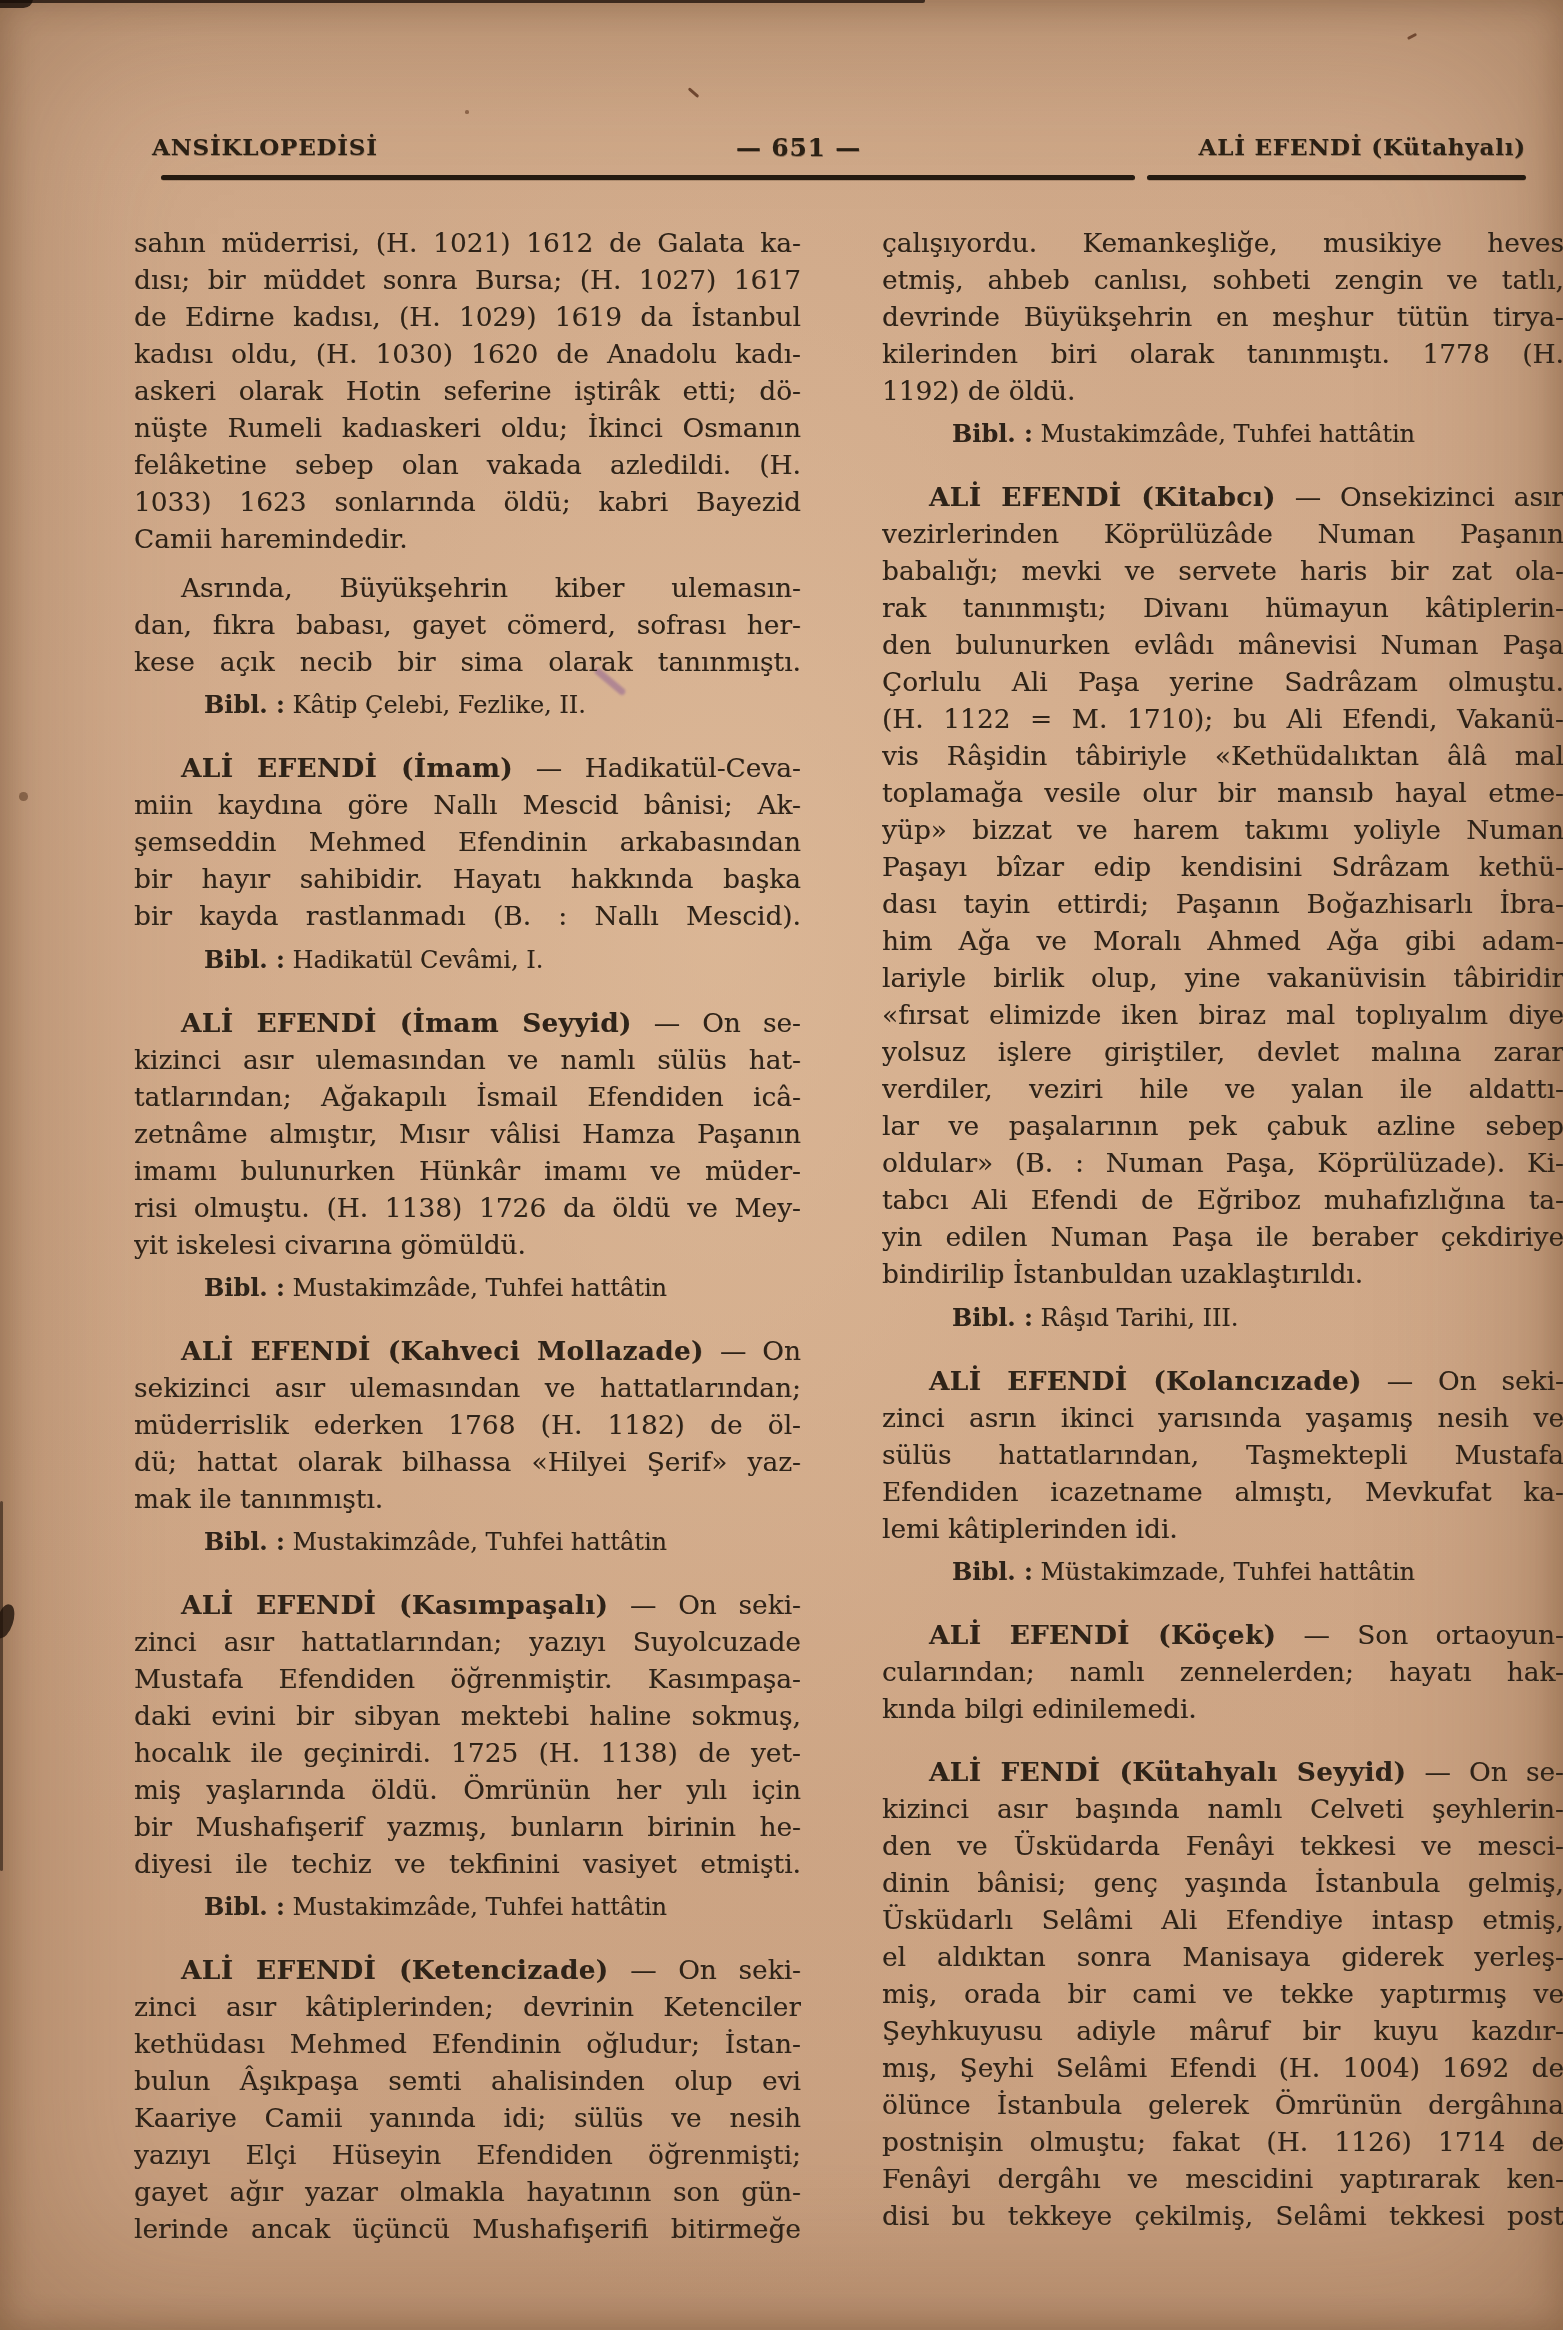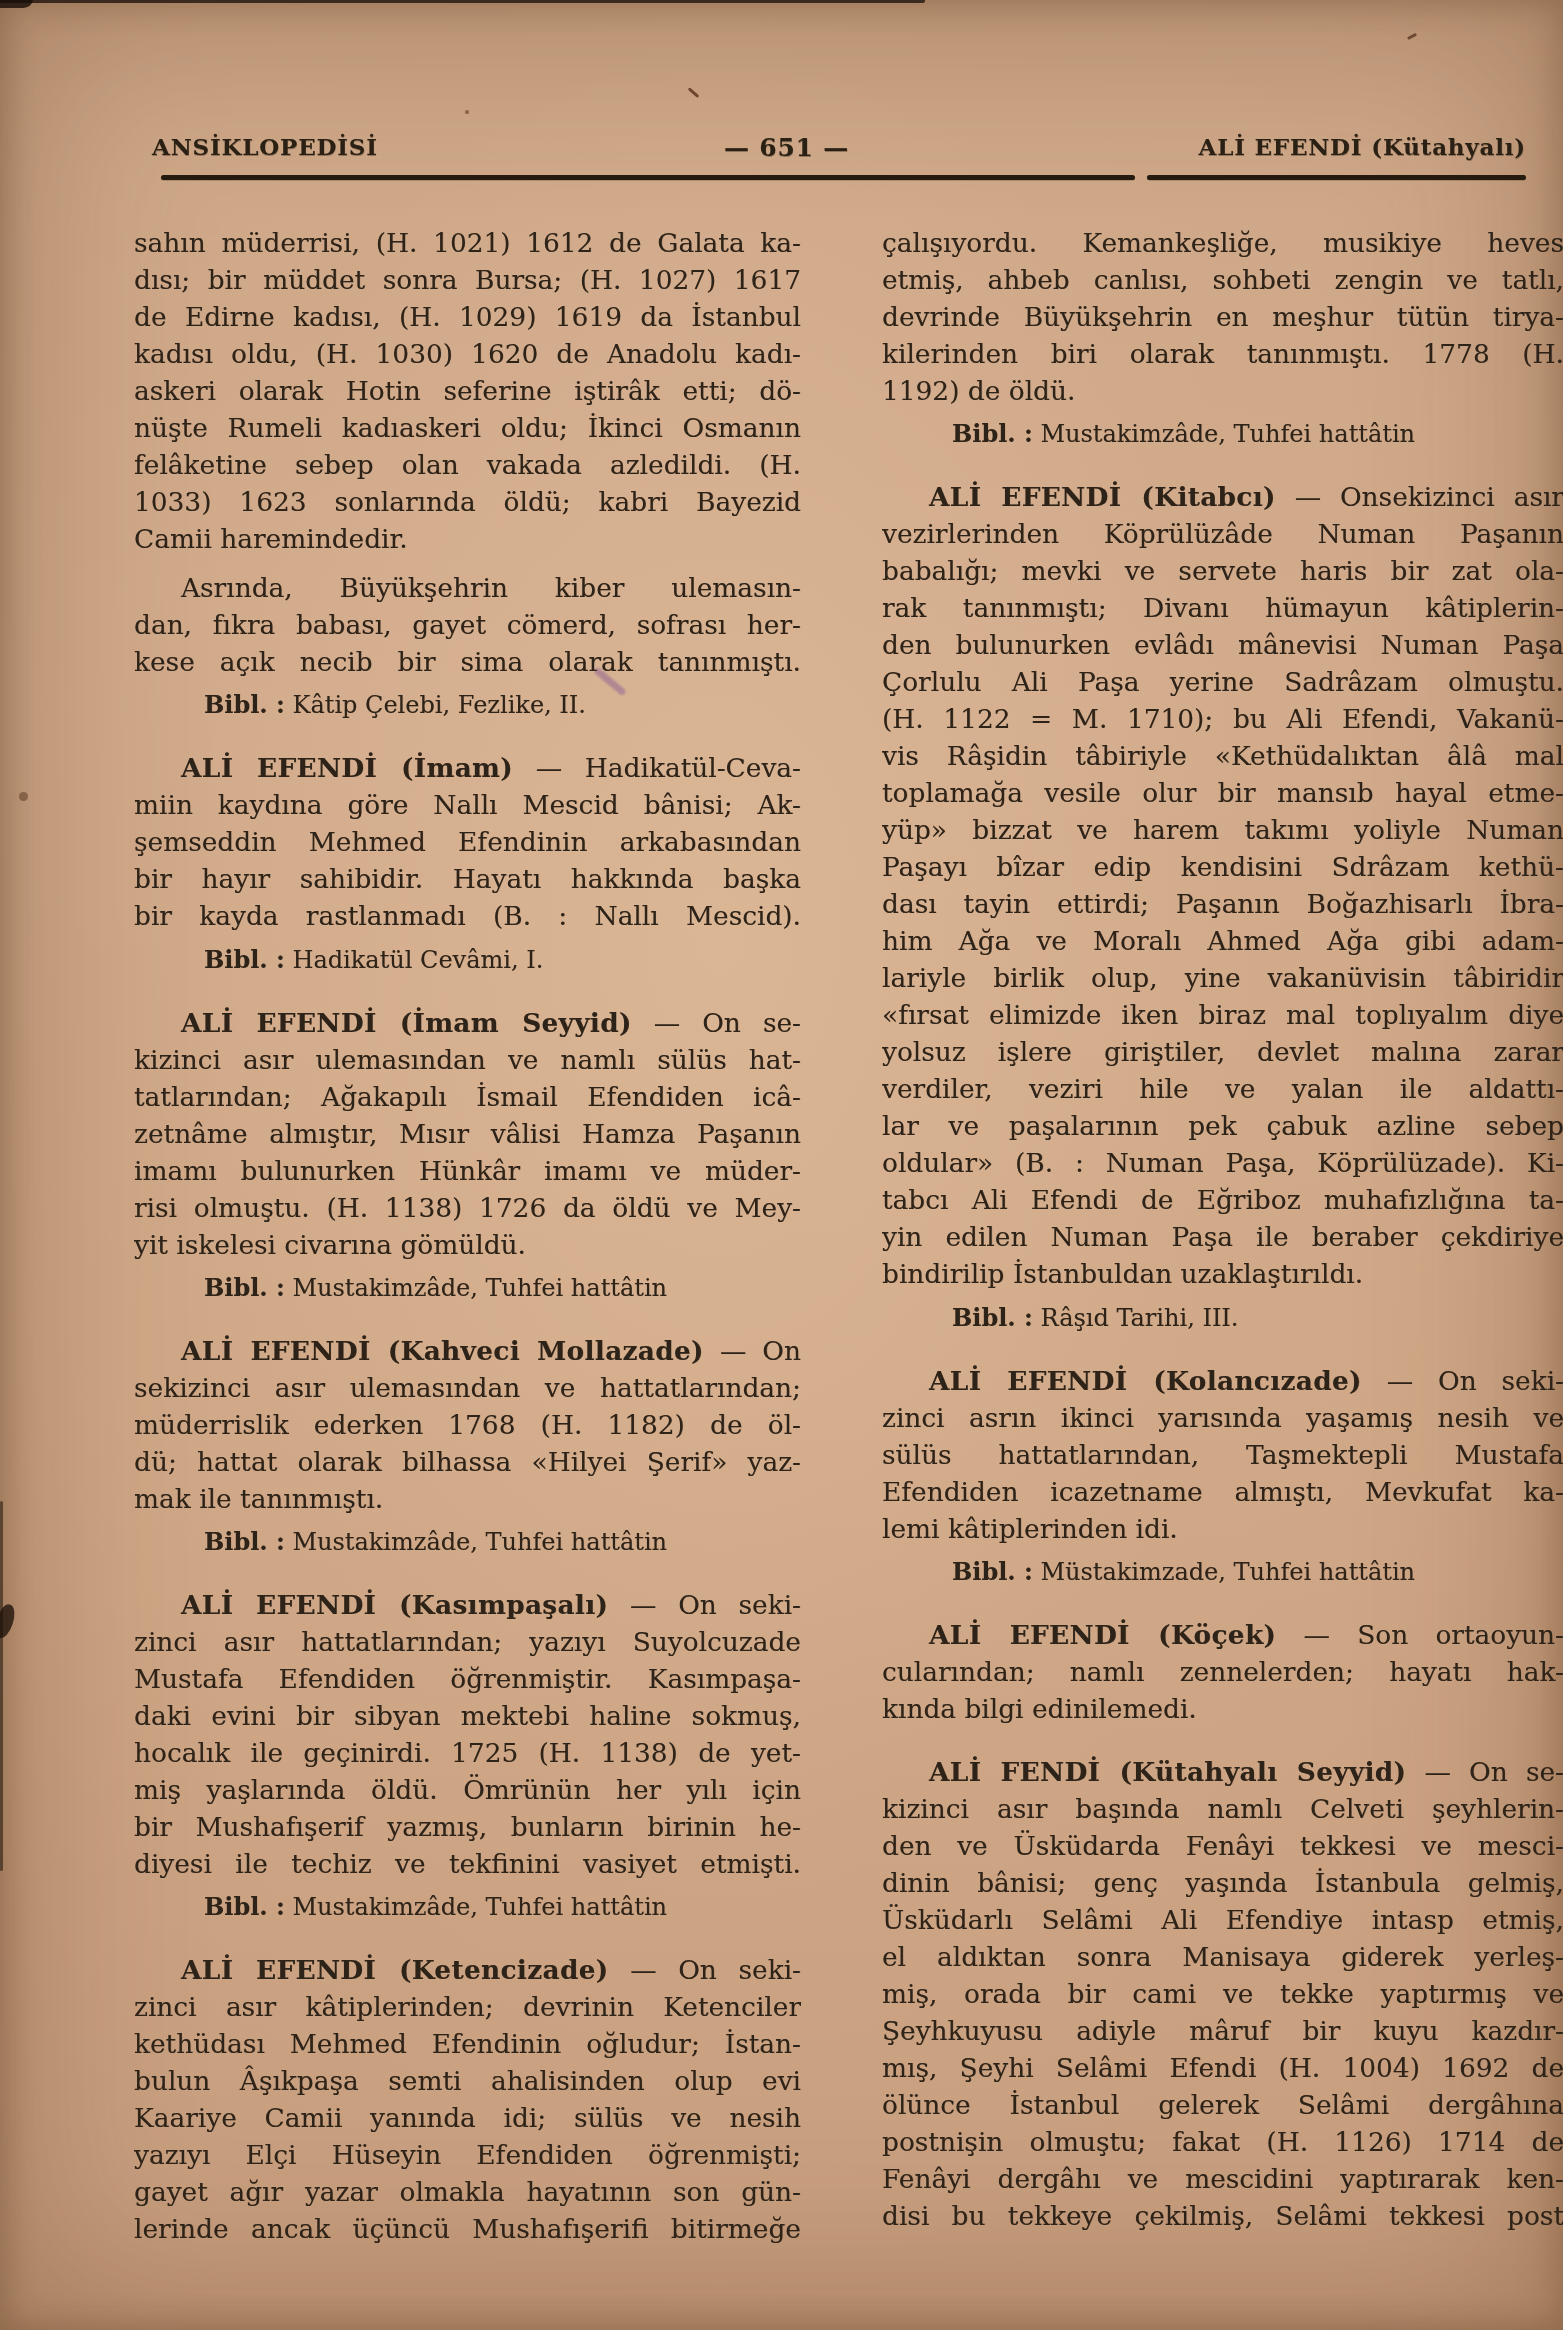--- a/index.html
+++ b/index.html
@@ -25,21 +25,21 @@
   .smudge-violet{position:absolute;left:591px;top:678px;width:38px;height:6.9px;background:rgba(112,62,148,.38);border-radius:4.2px;transform:rotate(40deg);filter:blur(1.1px);}
 
   
   .h-left,.h-center,.h-right{
     position:absolute;top:133px;
     font-weight:bold;color:#2a2014;font-size:23px;letter-spacing:0.8px;
     text-shadow:0.4px 0.5px 0 rgba(40,24,12,.35);
     white-space:nowrap;
   }
   .h-left{left:152px;}
-  .h-center{left:50%;transform:translateX(-50%);margin-left:5px;font-size:25px;}
+  .h-center{left:50%;transform:translateX(-50%);margin-left:17px;font-size:25px;}
   .h-right{right:37px;}
 
   .rule{position:absolute;top:175px;height:4.8px;background:#241a10;border-radius:2.6px;box-shadow:0 0.5px 0 rgba(40,24,12,.4);}
   .rule-a{left:161px;width:974px;}
   .rule-b{left:1147px;width:379px;}
 
   
   .col{position:absolute;top:224px;left:134px;width:667px;}
   .col-r{left:882px;width:682px;}
   .ln{
@@ -170,19 +170,19 @@
       <div class="ln last">kında bilgi edinilemedi.</div>
       <div class="ln entry"><b>ALİ FENDİ (Kütahyalı Seyyid)</b><span> — On se-</span></div>
       <div class="ln">kizinci asır başında namlı Celveti şeyhlerin-</div>
       <div class="ln">den ve Üsküdarda Fenâyi tekkesi ve mesci-</div>
       <div class="ln">dinin bânisi; genç yaşında İstanbula gelmiş,</div>
       <div class="ln">Üsküdarlı Selâmi Ali Efendiye intasp etmiş,</div>
       <div class="ln">el aldıktan sonra Manisaya giderek yerleş-</div>
       <div class="ln">miş, orada bir cami ve tekke yaptırmış ve</div>
       <div class="ln">Şeyhkuyusu adiyle mâruf bir kuyu kazdır-</div>
       <div class="ln">mış, Şeyhi Selâmi Efendi (H. 1004) 1692 de</div>
-      <div class="ln">ölünce İstanbul gelerek Selâmi dergâhına</div>
+      <div class="ln">ölünce İstanbula gelerek Ömrünün dergâhına</div>
       <div class="ln">postnişin olmuştu; fakat (H. 1126) 1714 de</div>
       <div class="ln">Fenâyi dergâhı ve mescidini yaptırarak ken-</div>
       <div class="ln">disi bu tekkeye çekilmiş, Selâmi tekkesi post</div>
     </div>
 </div>
 
 
 </body></html>

